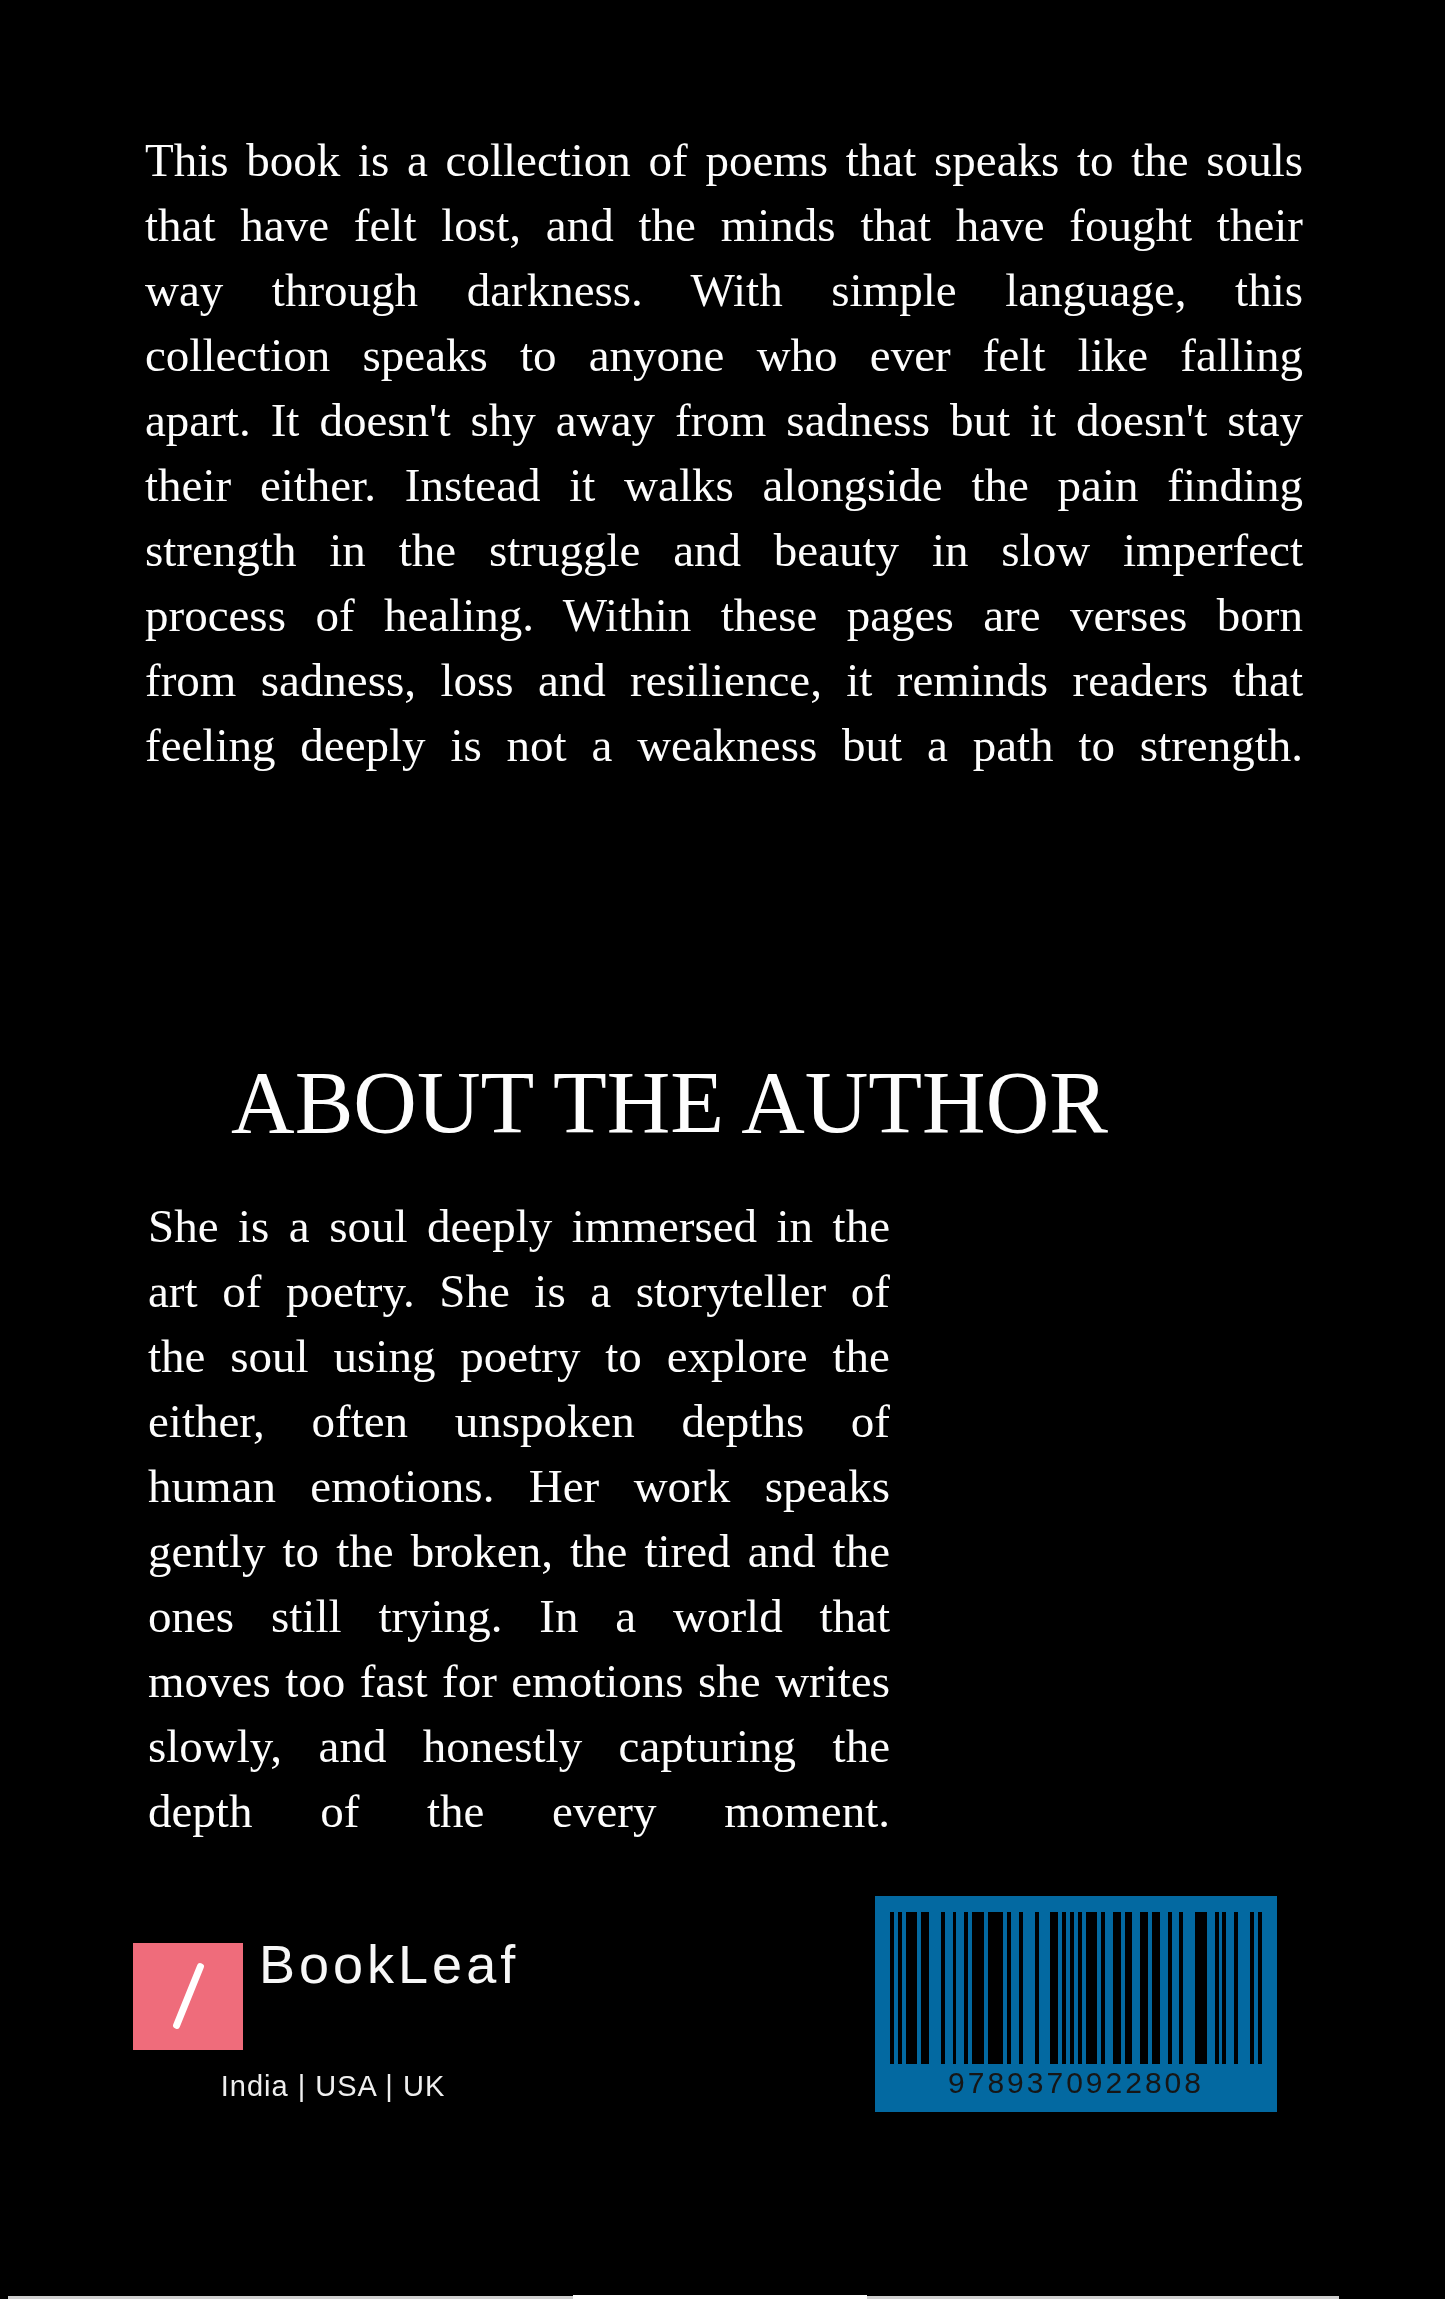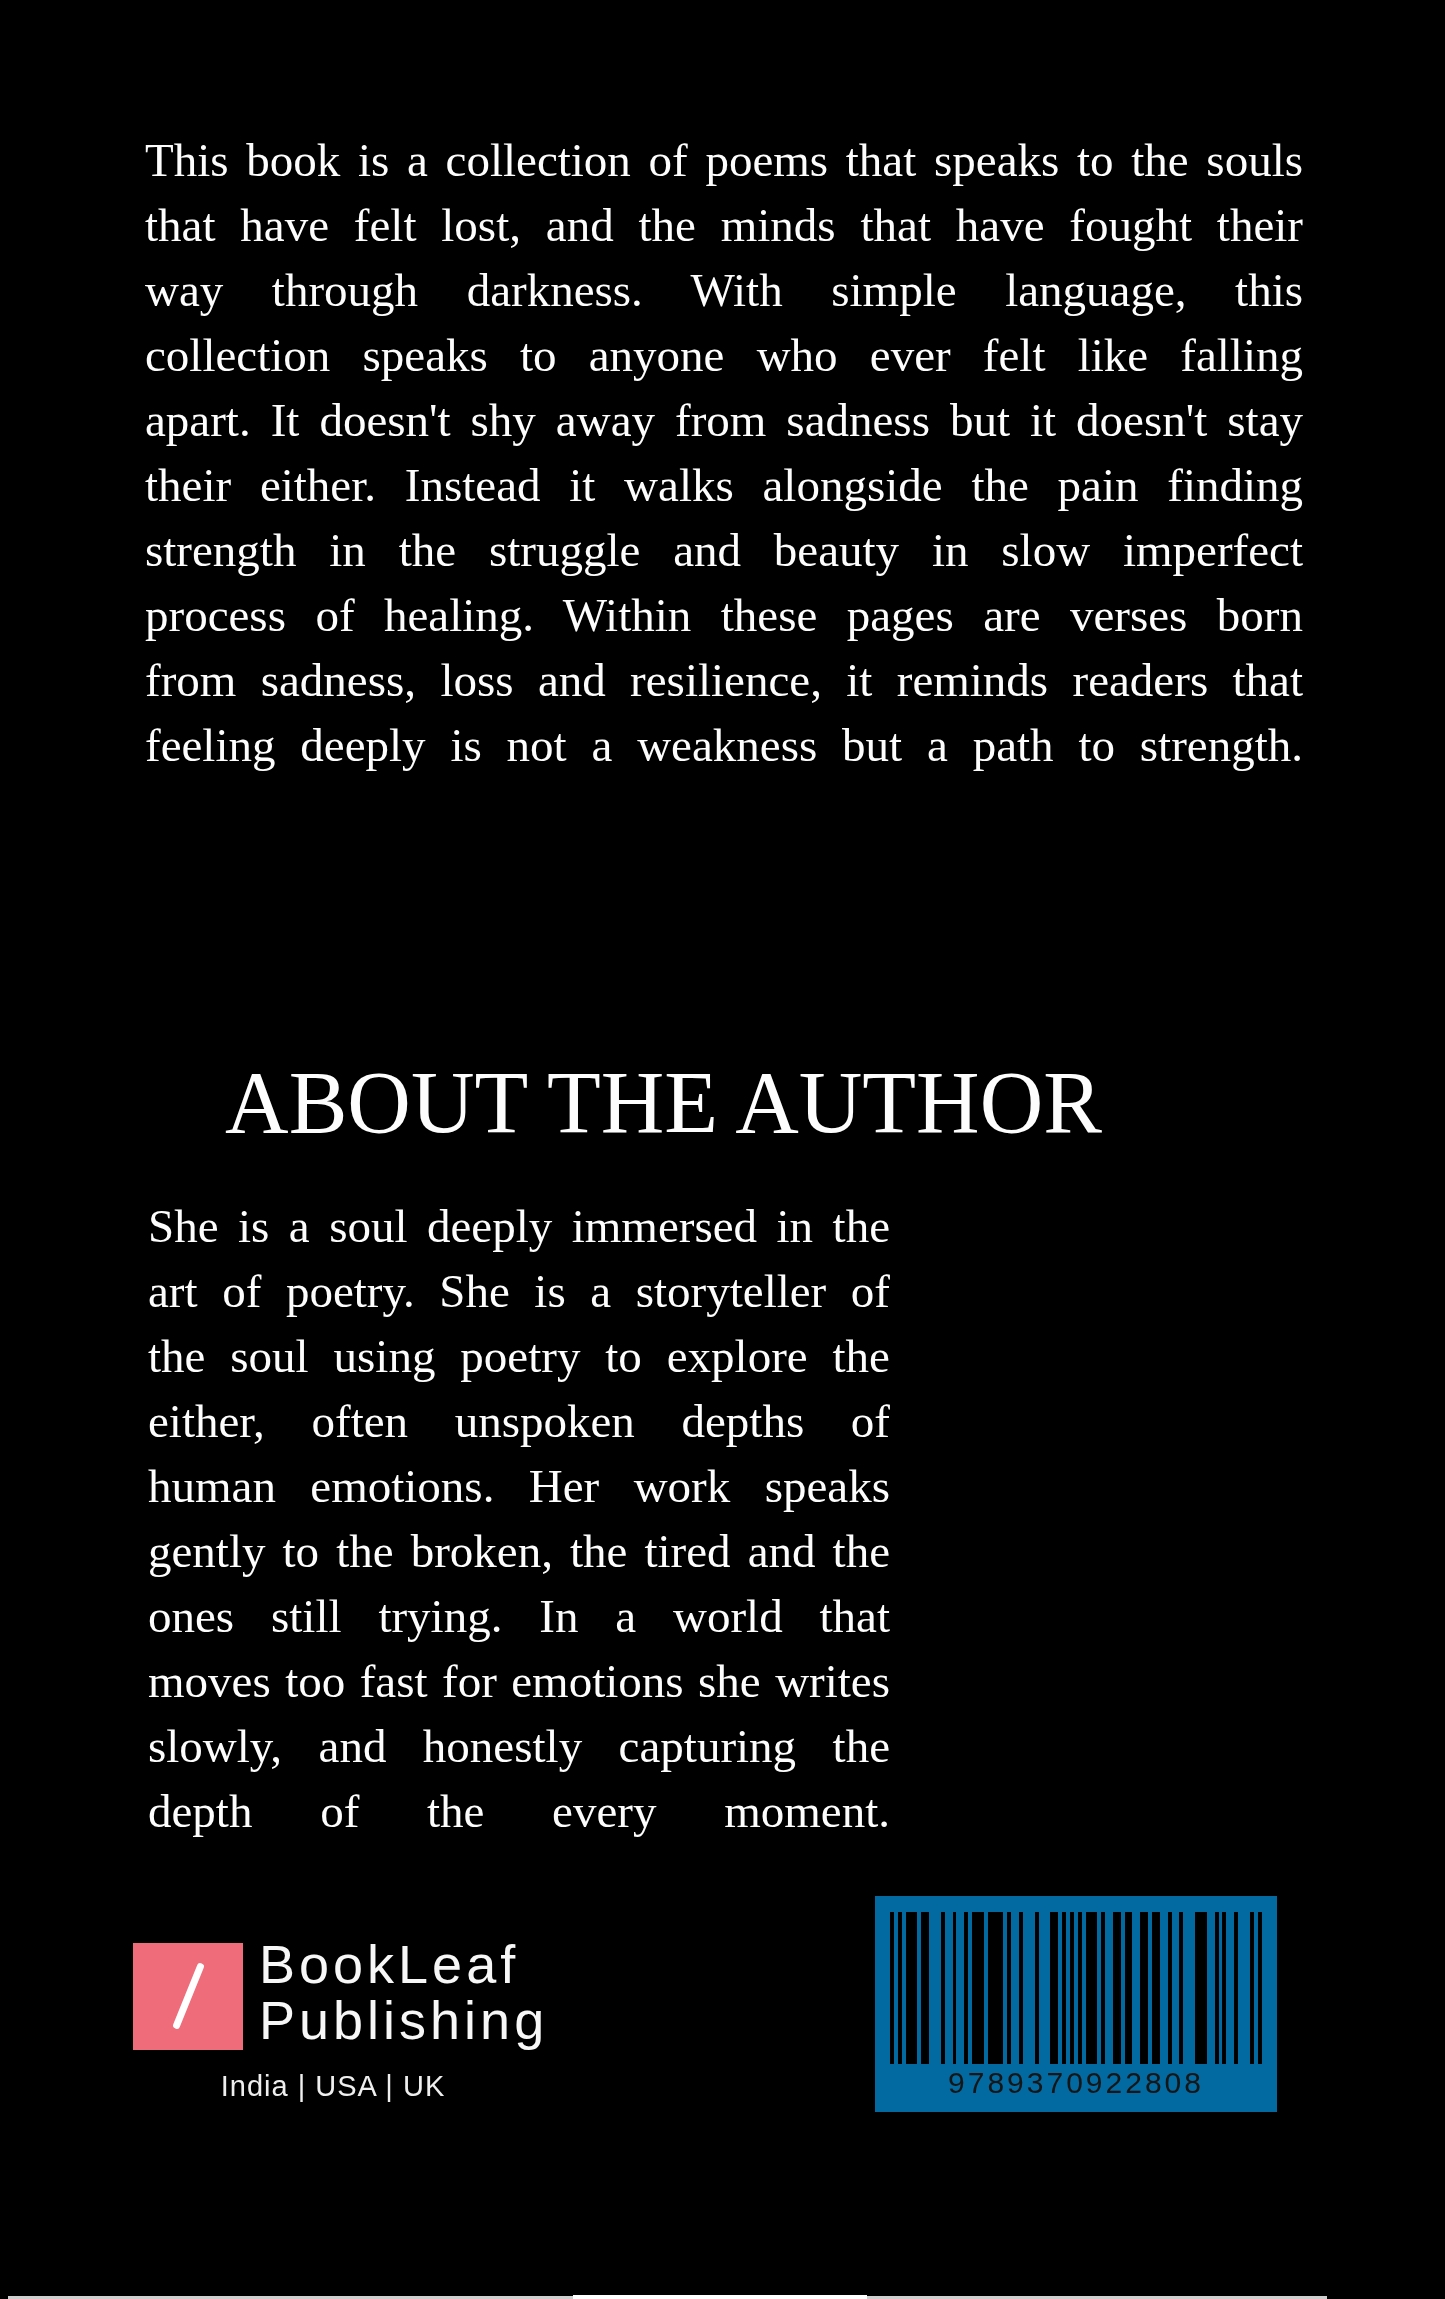--- a/index.html
+++ b/index.html
@@ -4,20 +4,21 @@
 <style>
   html, body { margin: 0; padding: 0; background: #000; }
   .cover {
     position: relative;
     width: 1327px;
     height: 2299px;
     background: #000000;
     overflow: hidden;
     font-family: "Liberation Serif", serif;
     color: #ffffff;
+    padding-left: 12px;
   }
 
   
   .para { position: absolute; }
   .jline {
     text-align: justify;
     text-align-last: justify;
     white-space: normal;
     color: #fdfdfd;
   }
@@ -146,21 +147,20 @@
       <div class="jline">slowly, and honestly capturing the</div>
       <div class="jline">depth of the every moment.</div>
     </div>
 
   <div class="logo-mark" style="background: rgb(239, 108, 123);">
     <div class="logo-slash"></div>
   </div>
 
   <div class="logo-text">
     <div class="l1">BookLeaf</div>
-    <div class="l2">Publishing</div>
   </div>
 
   <div class="regions">India | USA | UK</div>
 
   <div class="barcode-box">
     <div class="barcode-bars">
         <div class="bc-bar" style="width: 1.05263%;"></div>
         <div class="bc-space" style="width: 1.05263%;"></div>
         <div class="bc-bar" style="width: 1.05263%;"></div>
         <div class="bc-space" style="width: 1.05263%;"></div>

